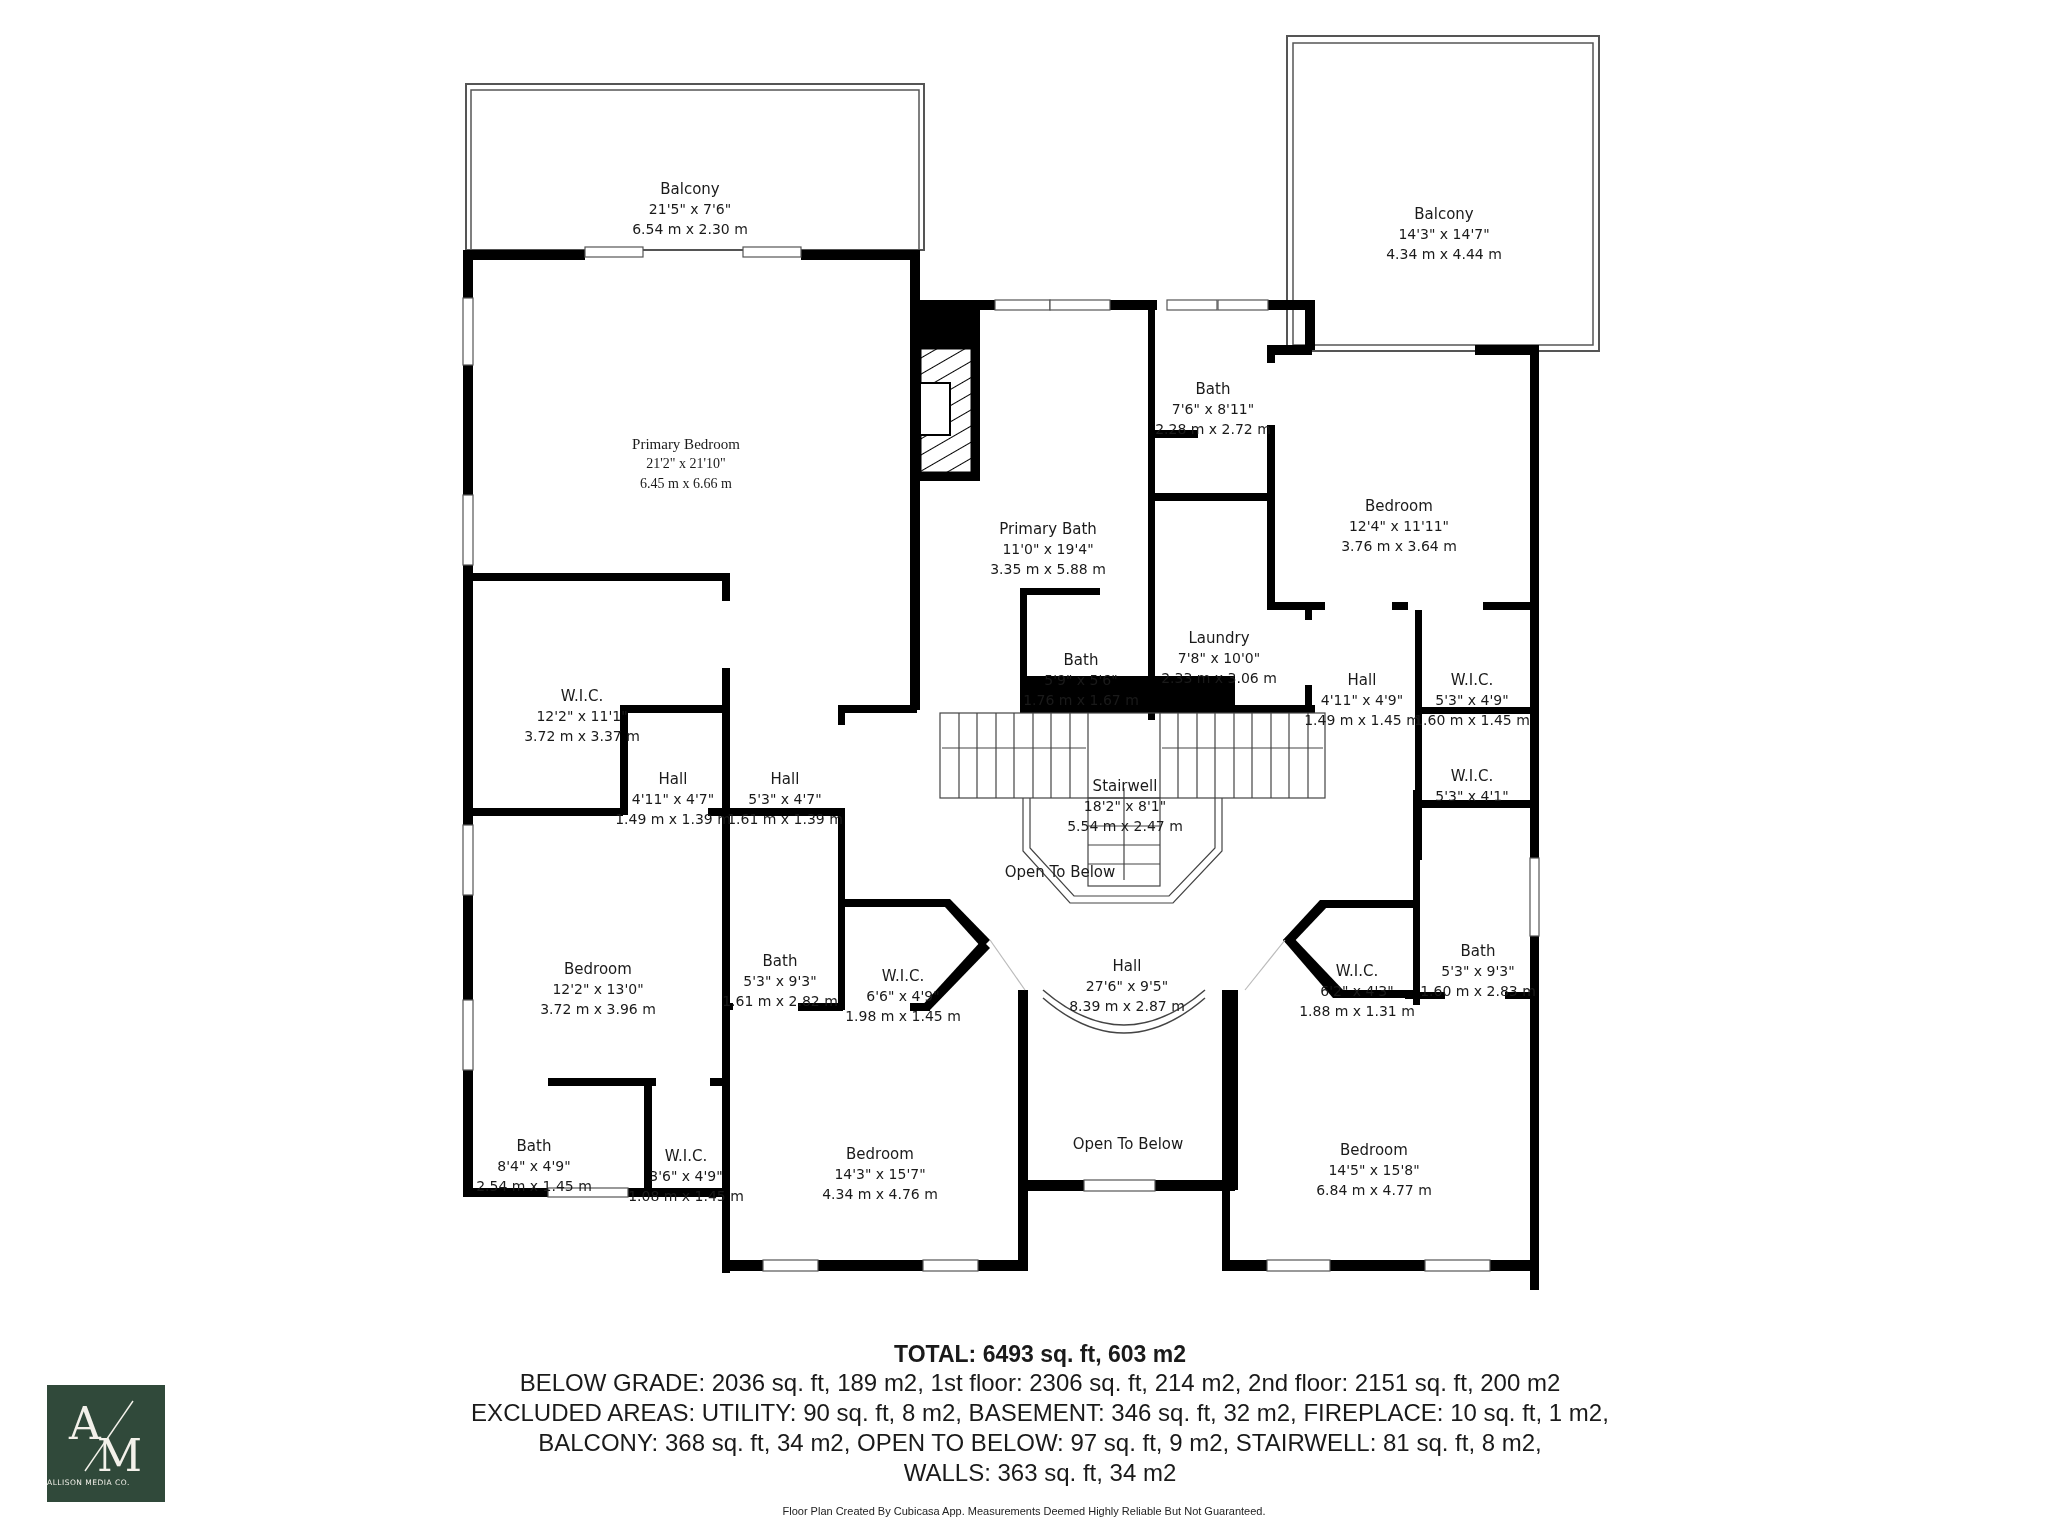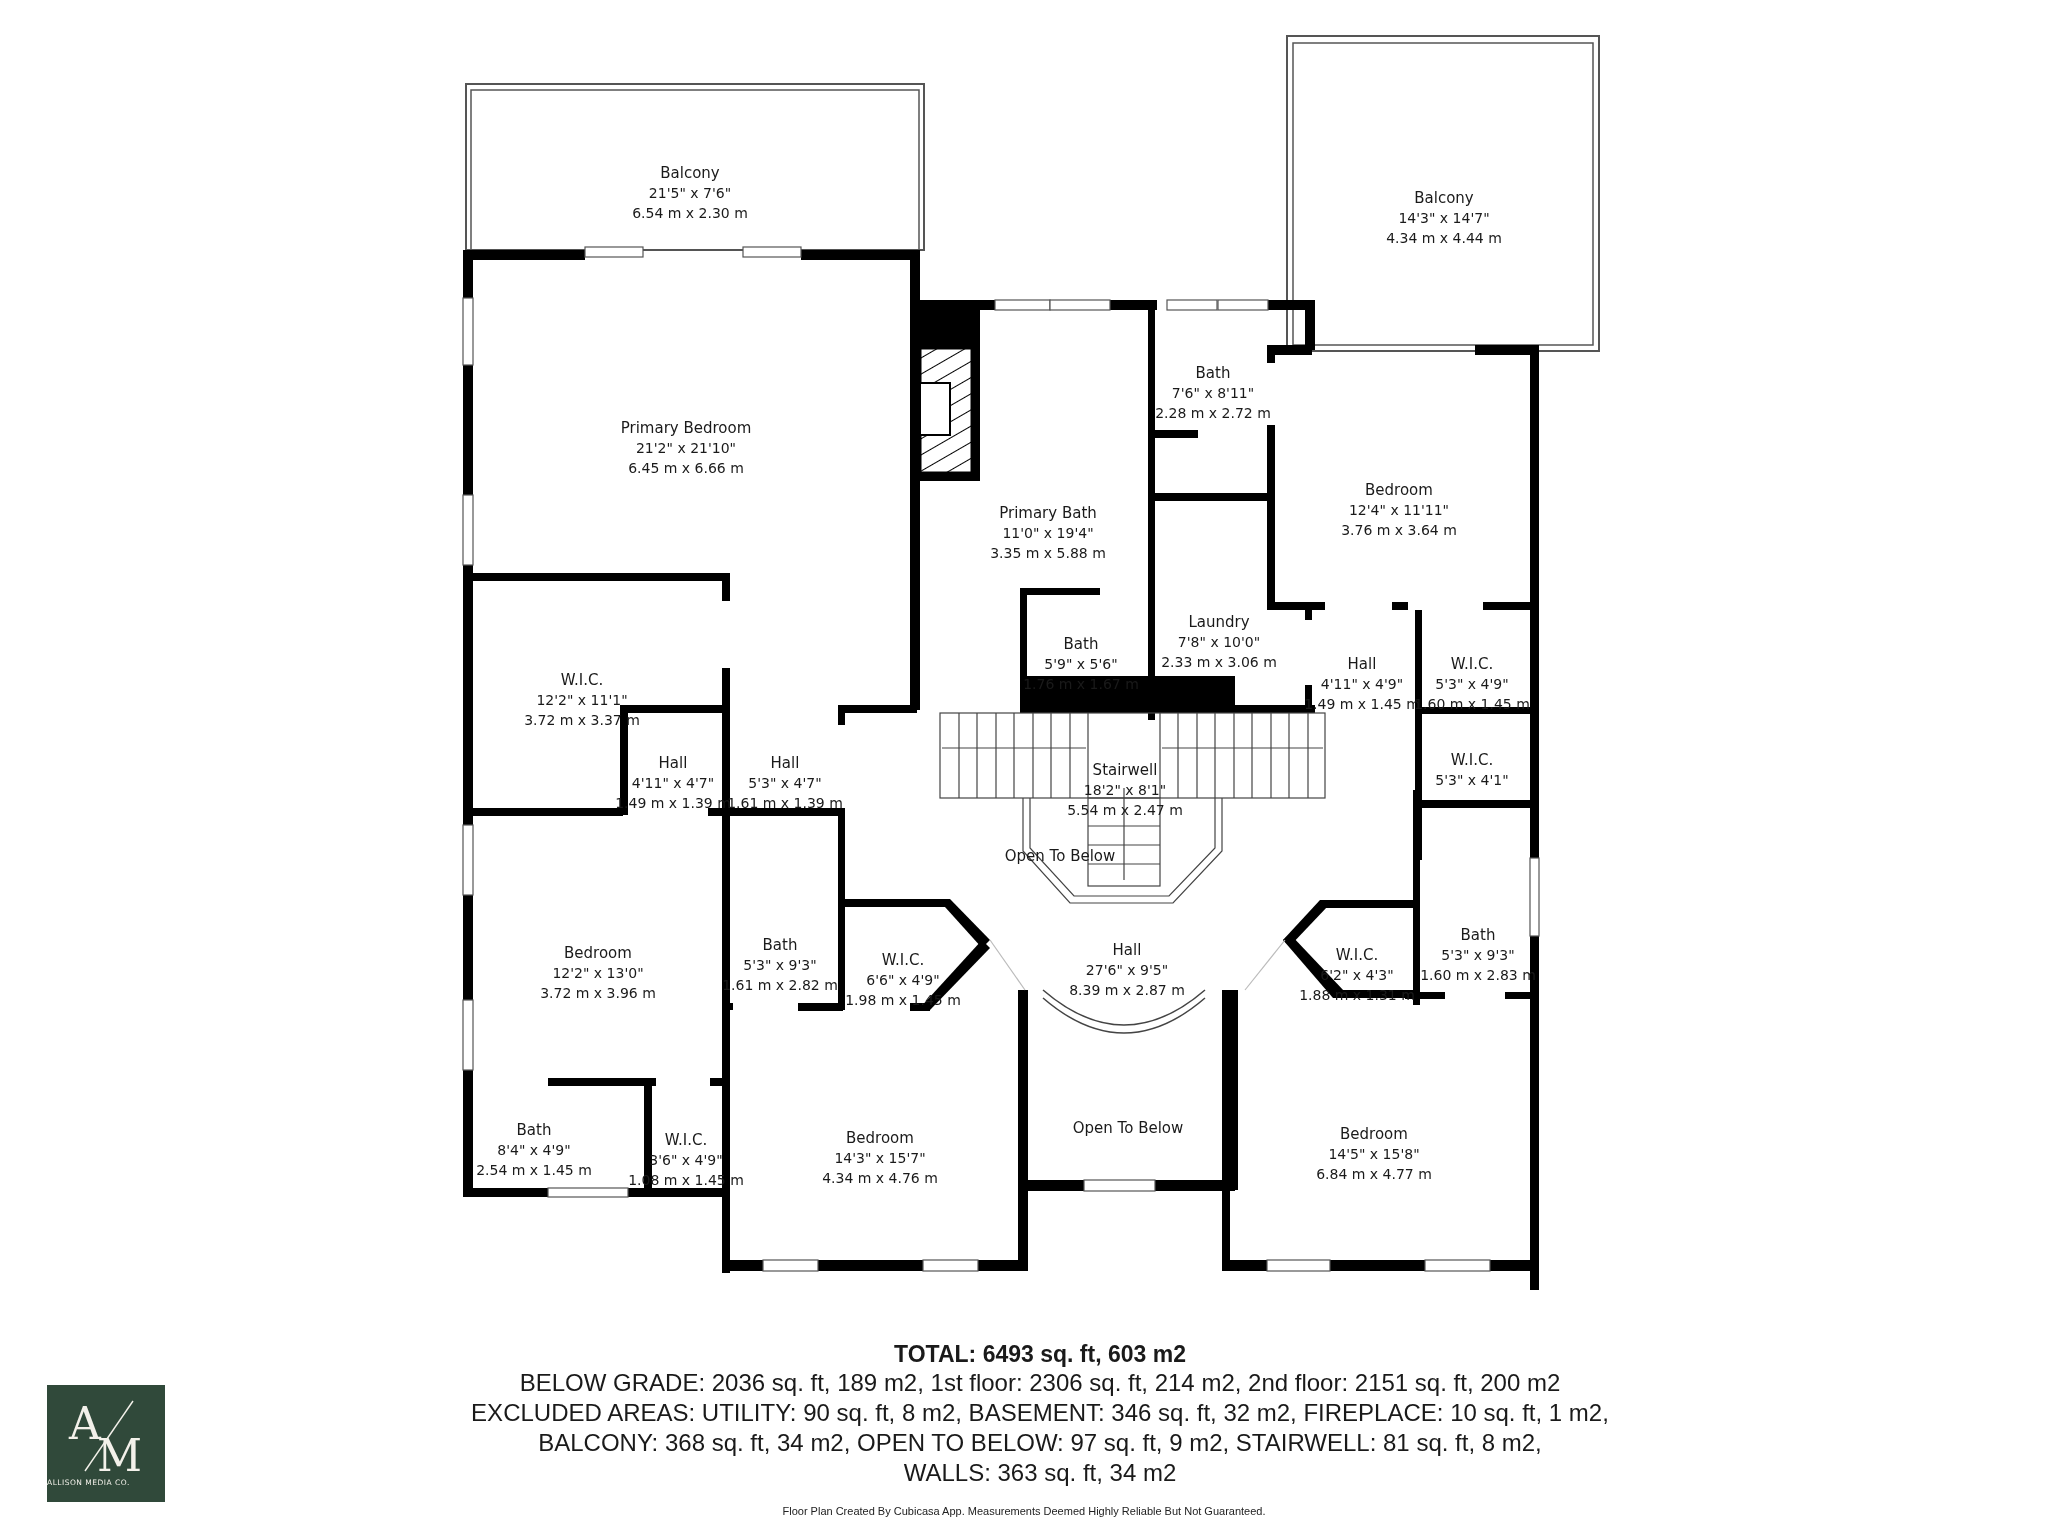--- a/index.html
+++ b/index.html
@@ -1,19 +1,19 @@
 <!DOCTYPE html>
 <html><head>
 <meta charset="utf-8">
 <style>
   html, body { margin:0; padding:0; background:#ffffff; }
   body { width:2048px; height:1536px; position:relative; overflow:hidden; font-family:"DejaVu Sans", sans-serif; color:#1a1a1a; }
   #plan { position:absolute; left:0; top:0; width:2048px; height:1536px; }
   .room-label { position:absolute; text-align:center; font-size:15px; line-height:20px; white-space:nowrap; transform:translateX(-50%); color:#1a1a1a; }
-  .room-label .nm { display:block; }
+  .room-label .nm { display:block;margin-top:16px; }
   .room-label .ft { display:block; font-size:14px; }
   .room-label .mt { display:block; font-size:14px; }
   #summary { position:absolute; left:0; top:1340px; width:2048px; text-align:center; font-family:"Liberation Sans", sans-serif;padding-left:16px; }
   #summary .total { font-weight:bold; font-size:23px; line-height:28px; }
   #summary .line { font-size:24px; line-height:30px; }
   #disclaimer { position:absolute; left:0; top:1505px; width:2048px; text-align:center; font-size:11px; font-family:"Liberation Sans", sans-serif; color:#222; }
   #logo { position:absolute; left:47px; top:1385px; width:118px; height:117px; background:#30493a; color:#f3f1ea; }
   #logo .mono { position:absolute; left:0; top:10px; width:118px; height:80px; }
   #logo .brand { position:absolute; left:0; top:93px; width:118px; text-align:left; font-size:7.5px; letter-spacing:0.5px; font-family:"DejaVu Sans", sans-serif; }
 </style>
@@ -212,21 +212,21 @@
 <div class="room-label" style="left:690px;top:163px;">
   <span class="nm">Balcony</span>
   <span class="ft">21'5" x 7'6"</span>
   <span class="mt">6.54 m x 2.30 m</span>
 </div>
 <div class="room-label" style="left:1444px;top:188px;">
   <span class="nm">Balcony</span>
   <span class="ft">14'3" x 14'7"</span>
   <span class="mt">4.34 m x 4.44 m</span>
 </div>
-<div class="room-label" style="left:686px;top:418px;">
+<div class="room-label" style="left:686px;top:418px;font-family:Liberation Serif, serif;">
   <span class="nm">Primary Bedroom</span>
   <span class="ft">21'2" x 21'10"</span>
   <span class="mt">6.45 m x 6.66 m</span>
 </div>
 <div class="room-label" style="left:1048px;top:503px;">
   <span class="nm">Primary Bath</span>
   <span class="ft">11'0" x 19'4"</span>
   <span class="mt">3.35 m x 5.88 m</span>
 </div>
 <div class="room-label" style="left:1213px;top:363px;">

